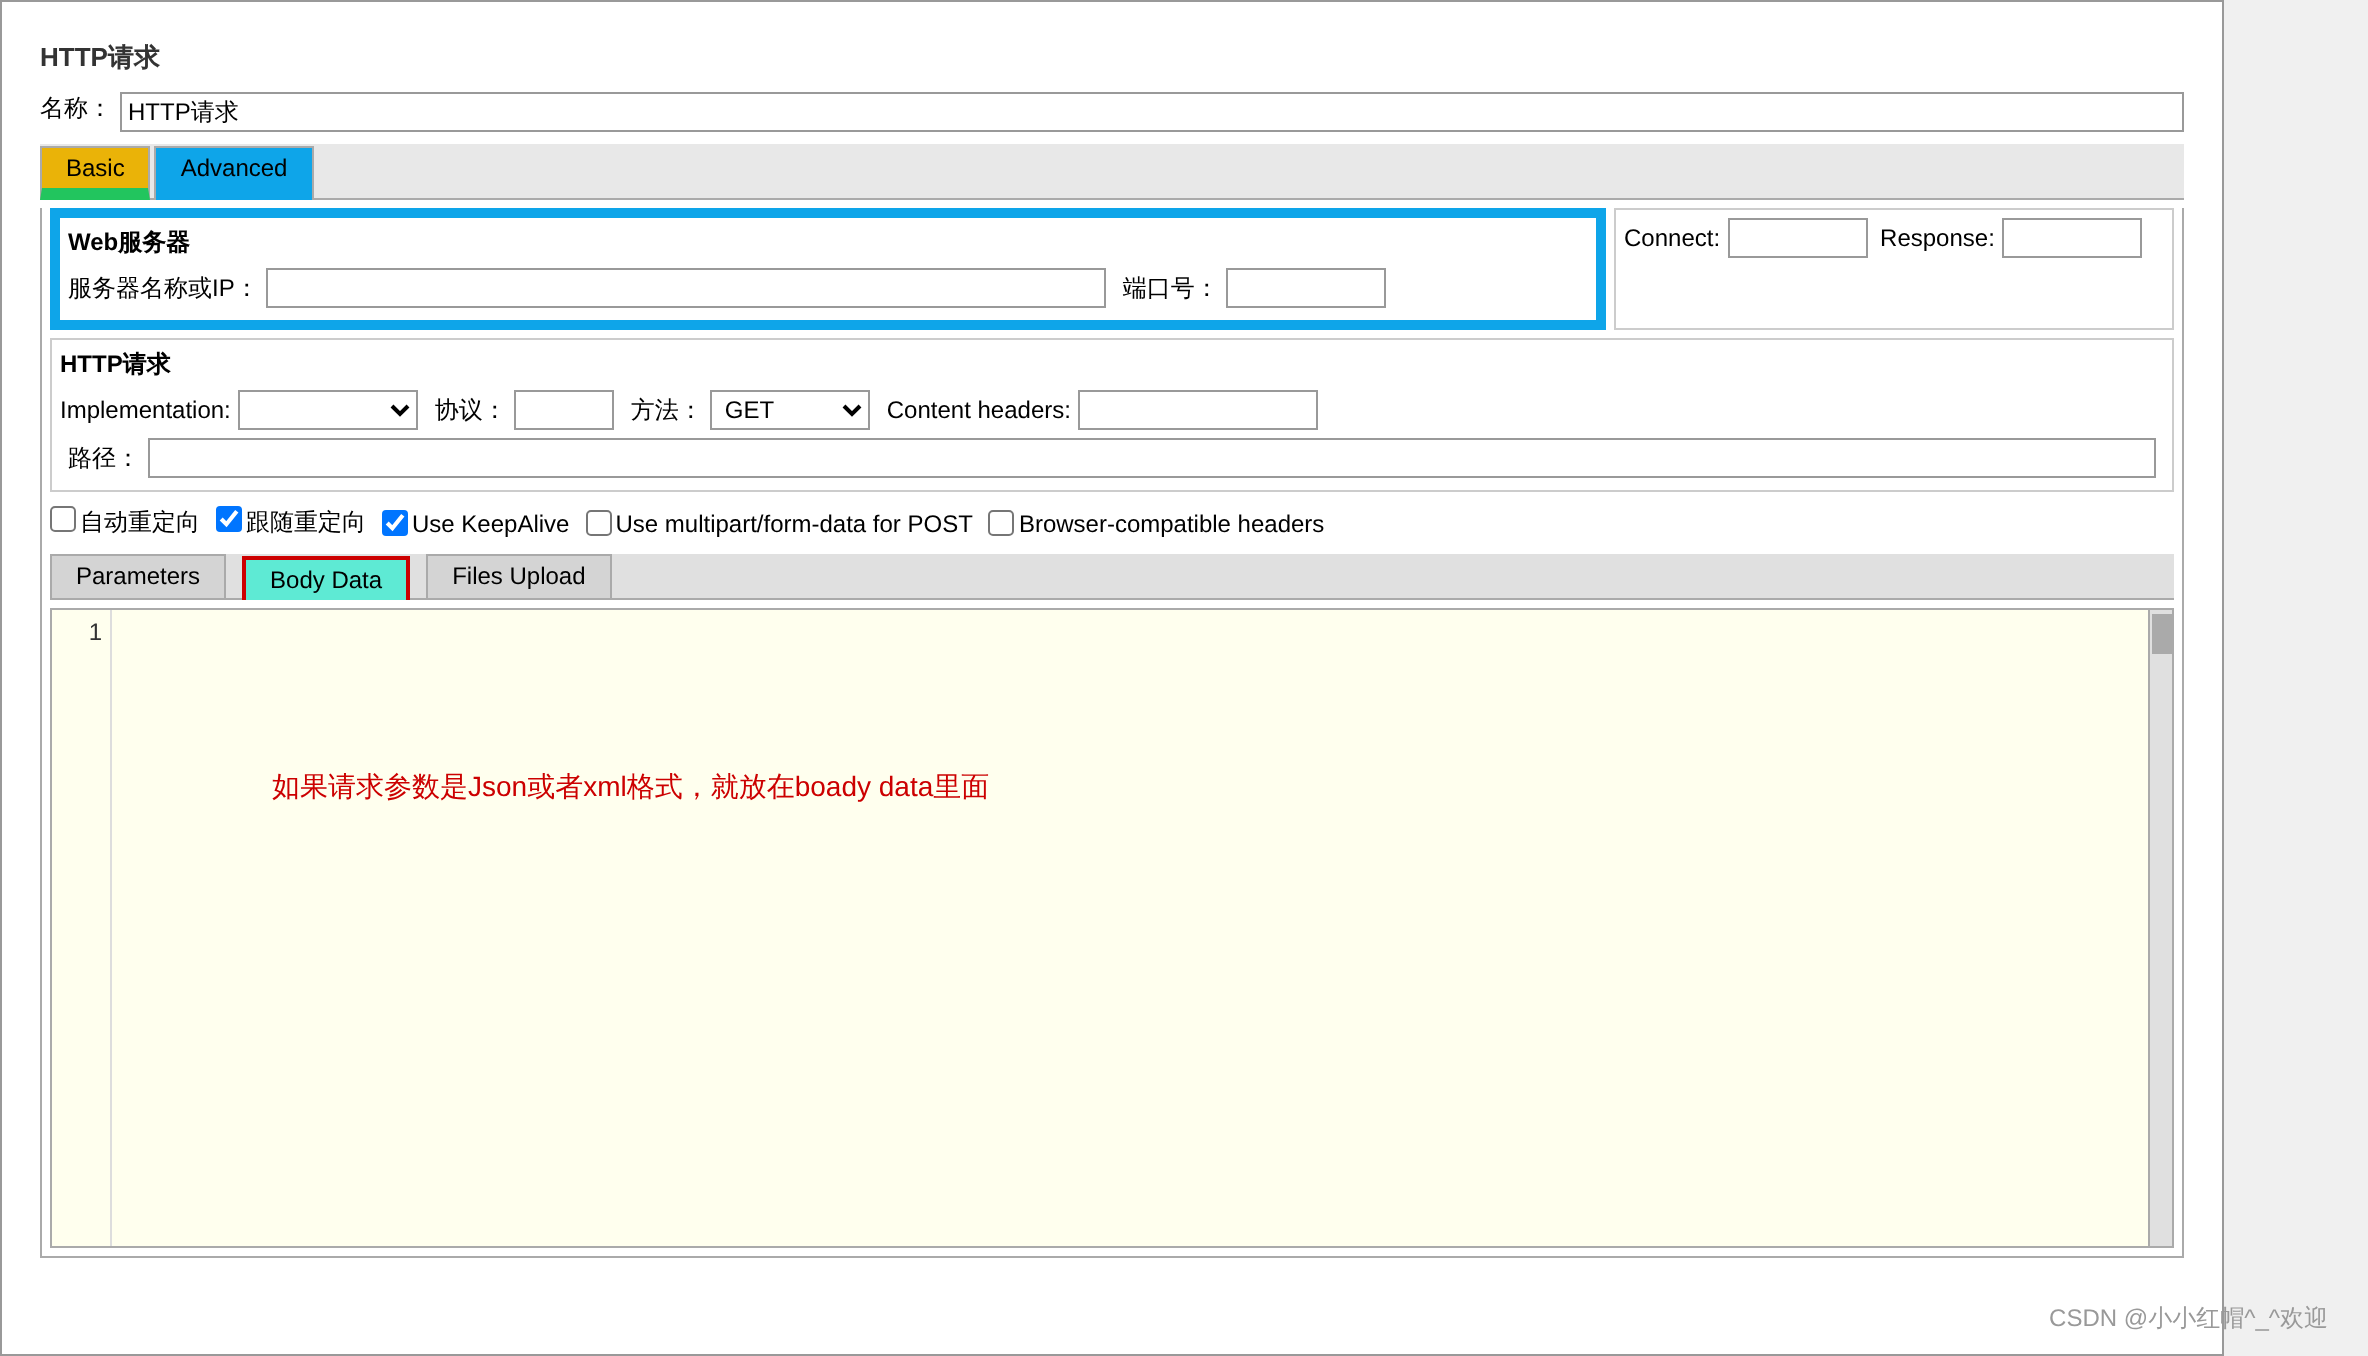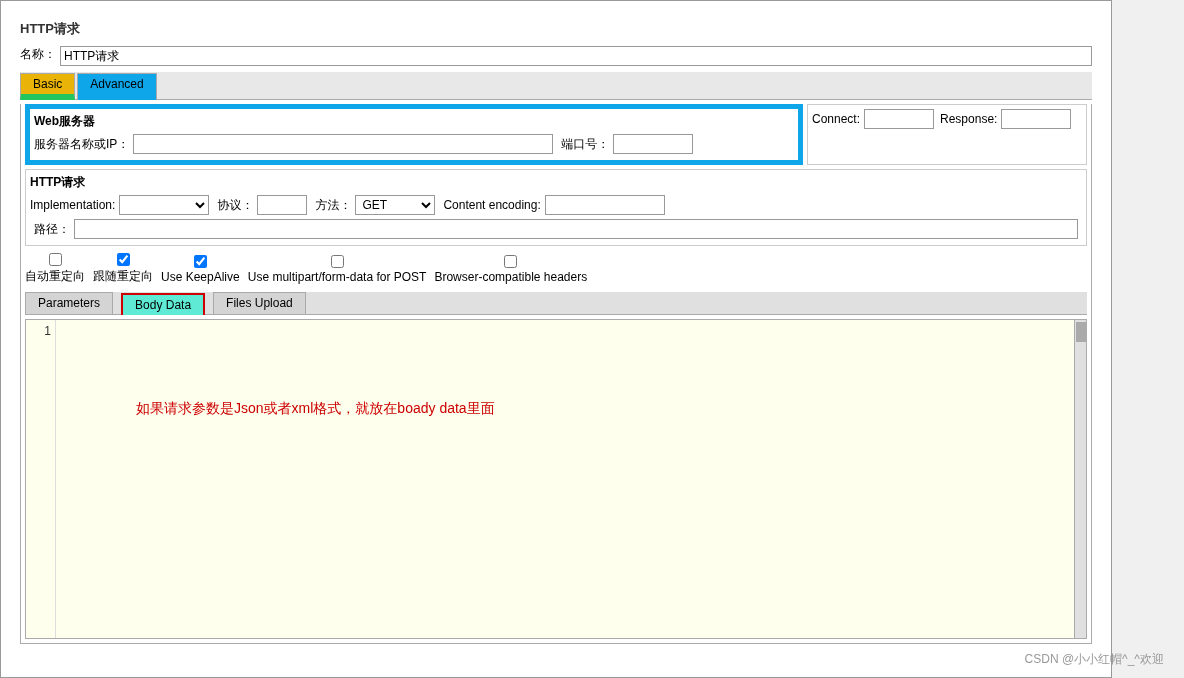--- a/index.html
+++ b/index.html
@@ -112,24 +112,23 @@
       padding: 1px 2px;
     }
     .checkbox-row {
       display: flex;
       align-items: center;
       gap: 8px;
       padding: 3px 4px;
     }
     .checkbox-item {
       display: flex;
-      align-items: center;
+      align-items: flex-start;
       gap: 2px;
       font-size: 12px;
-      flex-direction: column;
     }
     
     .sub-tab-bar {
       display: flex;
       border-bottom: 1px solid #aaa;
       background: #e0e0e0;
       margin: 4px;
     }
     .sub-tab {
       padding: 3px 12px;
@@ -269,21 +268,21 @@
         <span class="form-label" style="margin-left: 8px;">方法：</span>
         <select class="select-input" style="width: 80px;">
           <option value="GET">GET</option>
           <option value="POST">POST</option>
           <option value="PUT">PUT</option>
           <option value="DELETE">DELETE</option>
           <option value="PATCH">PATCH</option>
           <option value="HEAD">HEAD</option>
           <option value="OPTIONS">OPTIONS</option>
         </select>
-        <span class="form-label" style="margin-left: 8px;">Content encoding:</span>
+        <span class="form-label" style="margin-left: 8px;">Content headers:</span>
         <input class="form-input" style="width: 120px;" type="text" value="">
       </div>
 
       <div class="path-row">
         <span class="form-label">路径：</span>
         <input class="path-input" type="text" value="" style="">
       </div>
     </div>
 
     <div class="checkbox-row">

